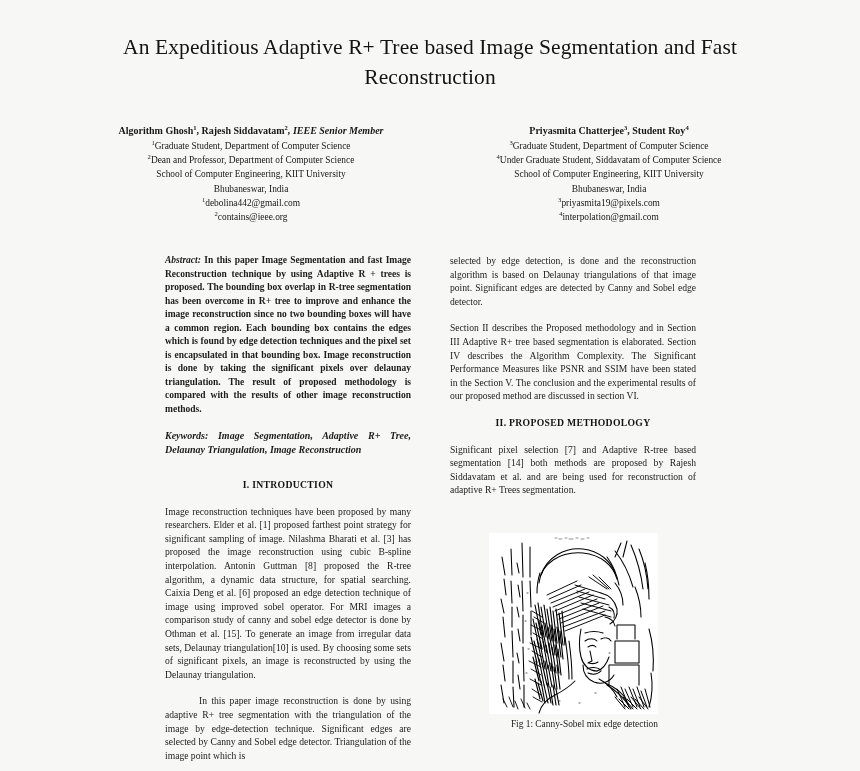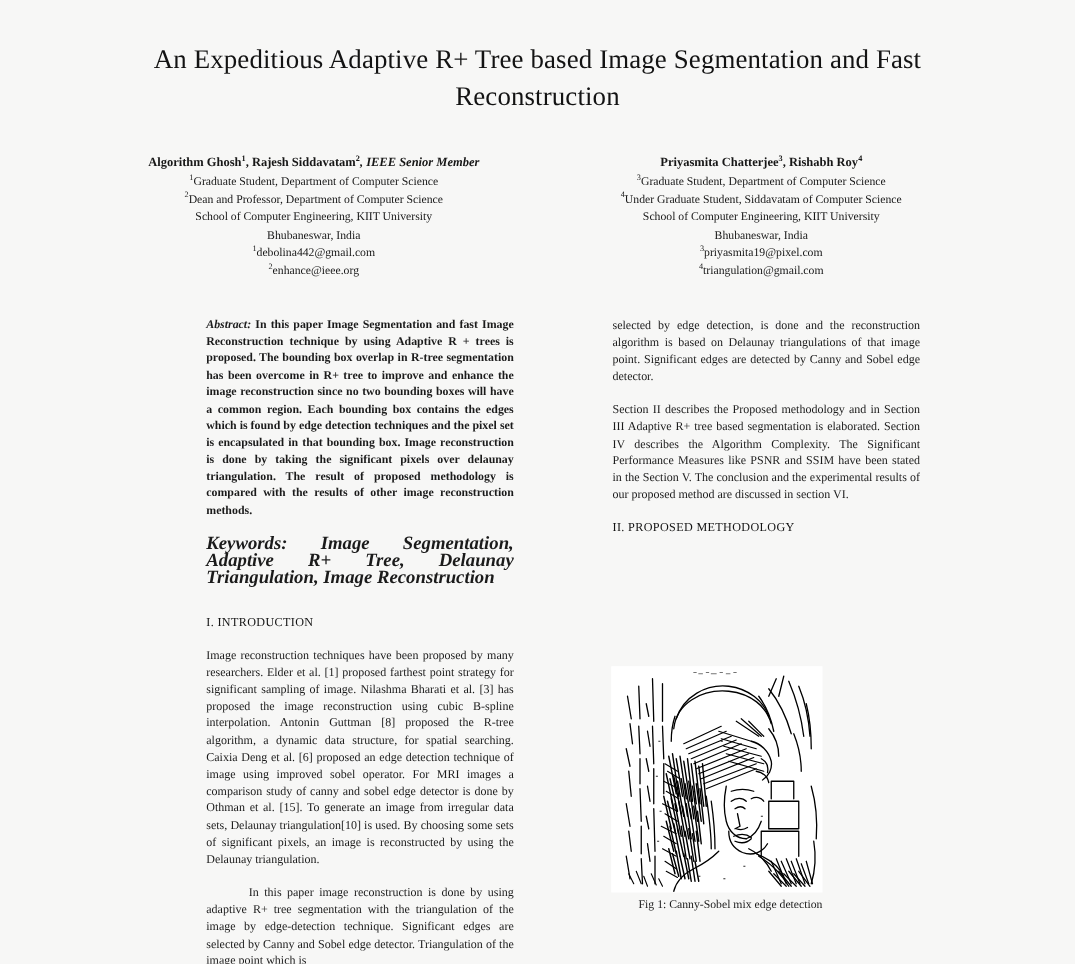--- a/index.html
+++ b/index.html
@@ -78,48 +78,49 @@
   .col {
     position: absolute;
     top: 254px;
     width: 246px;
     font-size: 9.6px;
     line-height: 13.6px;
     text-align: justify;
     color: #1b1b1b;
   }
   .col-left { left: 165px; }
-  .col-right { left: 450px; margin-left: 40px; }
+  .col-right { left: 450px; }
 
   .abstract {
     font-weight: bold;
     font-size: 9.5px;
     line-height: 13.5px;
     text-align: justify;
     margin: 0 0 13px 0;
   }
   .abstract .lead {
     font-style: italic;
     font-weight: bold;
     font-family: Liberation Serif, serif;
   }
   .keywords {
     font-weight: bold;
     font-style: italic;
-    font-size: 15px;
+    font-size: 10px;
     line-height: 13.5px;
     text-align: justify;
     margin: 0 0 22px 0;
   }
   .section-head {
+    text-align: center;
     font-size: 9.7px;
     font-variant: small-caps;
     letter-spacing: 0.3px;
     margin: 0 0 13px 0;
-    font-weight: 400;
+    font-weight: 700;
     color: #141414;
   }
   .para {
     margin: 0 0 13px 0;
     text-align: justify;
   }
   .para.indent { text-indent: 34px; }
   .para:last-child { margin-bottom: 0; }
 
   
@@ -161,33 +162,33 @@
 
     <div class="author-col left">
       <div class="author-names">
         <span>Algorithm Ghosh</span><sup>1</sup><span>, Rajesh Siddavatam</span><sup>2</sup><span class="ieee">, IEEE Senior Member</span>
       </div>
       <div class="author-line"><sup>1</sup><span>Graduate Student, Department of Computer Science</span></div>
       <div class="author-line"><sup>2</sup><span>Dean and Professor, Department of Computer Science</span></div>
       <div class="author-line">School of Computer Engineering, KIIT University</div>
       <div class="author-line">Bhubaneswar, India</div>
       <div class="author-line"><sup>1</sup><span>debolina442@gmail.com</span></div>
-      <div class="author-line"><sup>2</sup><span>enhance@ieee.org</span></div>
+      <div class="author-line"><sup>2</sup><span>contains@ieee.org</span></div>
     </div>
 
     <div class="author-col right">
       <div class="author-names">
-        <span>Priyasmita Chatterjee</span><sup>3</sup><span>, Rishabh Roy</span><sup>4</sup>
+        <span>Priyasmita Chatterjee</span><sup>3</sup><span>, Student Roy</span><sup>4</sup>
       </div>
       <div class="author-line"><sup>3</sup><span>Graduate Student, Department of Computer Science</span></div>
       <div class="author-line"><sup>4</sup><span>Under Graduate Student, Siddavatam of Computer Science</span></div>
       <div class="author-line">School of Computer Engineering, KIIT University</div>
       <div class="author-line">Bhubaneswar, India</div>
-      <div class="author-line"><sup>3</sup><span>priyasmita19@pixel.com</span></div>
-      <div class="author-line"><sup>4</sup><span>triangulation@gmail.com</span></div>
+      <div class="author-line"><sup>3</sup><span>priyasmita19@pixels.com</span></div>
+      <div class="author-line"><sup>4</sup><span>interpolation@gmail.com</span></div>
     </div>
 
   </div>
 
   <div class="col col-left">
 
     <div class="abstract"><span class="lead">Abstract:</span><span>  In this paper Image Segmentation and fast Image Reconstruction technique by using Adaptive R + trees is proposed. The bounding box overlap in R-tree segmentation has been overcome in R+ tree to improve and enhance the image reconstruction since no two bounding boxes will have a common region. Each bounding box contains the edges which is found by edge detection techniques and the pixel set is encapsulated in that bounding box. Image reconstruction is done by taking the significant pixels over delaunay triangulation. The result of proposed methodology is compared with the results of other image reconstruction methods.</span></div>
 
     <div class="keywords">Keywords: Image Segmentation, Adaptive R+ Tree, Delaunay Triangulation, Image Reconstruction</div>
 
@@ -200,20 +201,21 @@
   </div>
 
   <div class="col col-right">
 
     <div class="para">selected by edge detection, is done and the reconstruction algorithm is based on Delaunay triangulations of that image point. Significant edges are detected by Canny and Sobel edge detector.</div>
 
     <div class="para">Section II describes the Proposed methodology and in Section III Adaptive R+ tree based segmentation is elaborated. Section IV describes the Algorithm Complexity. The Significant Performance Measures like PSNR and SSIM have been stated in the Section V. The conclusion and the experimental results of our proposed method are discussed in section VI.</div>
 
     <div class="section-head">II.  PROPOSED METHODOLOGY</div>
 
+    <div class="para">Significant pixel selection [7] and Adaptive R-tree based segmentation [14] both methods are proposed by Rajesh Siddavatam et al. and are being used for reconstruction of adaptive R+ Trees segmentation.</div>
 
   </div>
 
   <div class="figure-wrap">
     <div class="figure-img">
       <svg width="169" height="181" viewBox="0 0 169 181" xmlns="http://www.w3.org/2000/svg" aria-hidden="true">
         <rect x="0" y="0" width="169" height="181" fill="#ffffff"></rect>
         <g stroke="#000000" fill="none" stroke-width="1.05" stroke-linecap="round">
 
           <g stroke-width="0.8" opacity="0.55">

